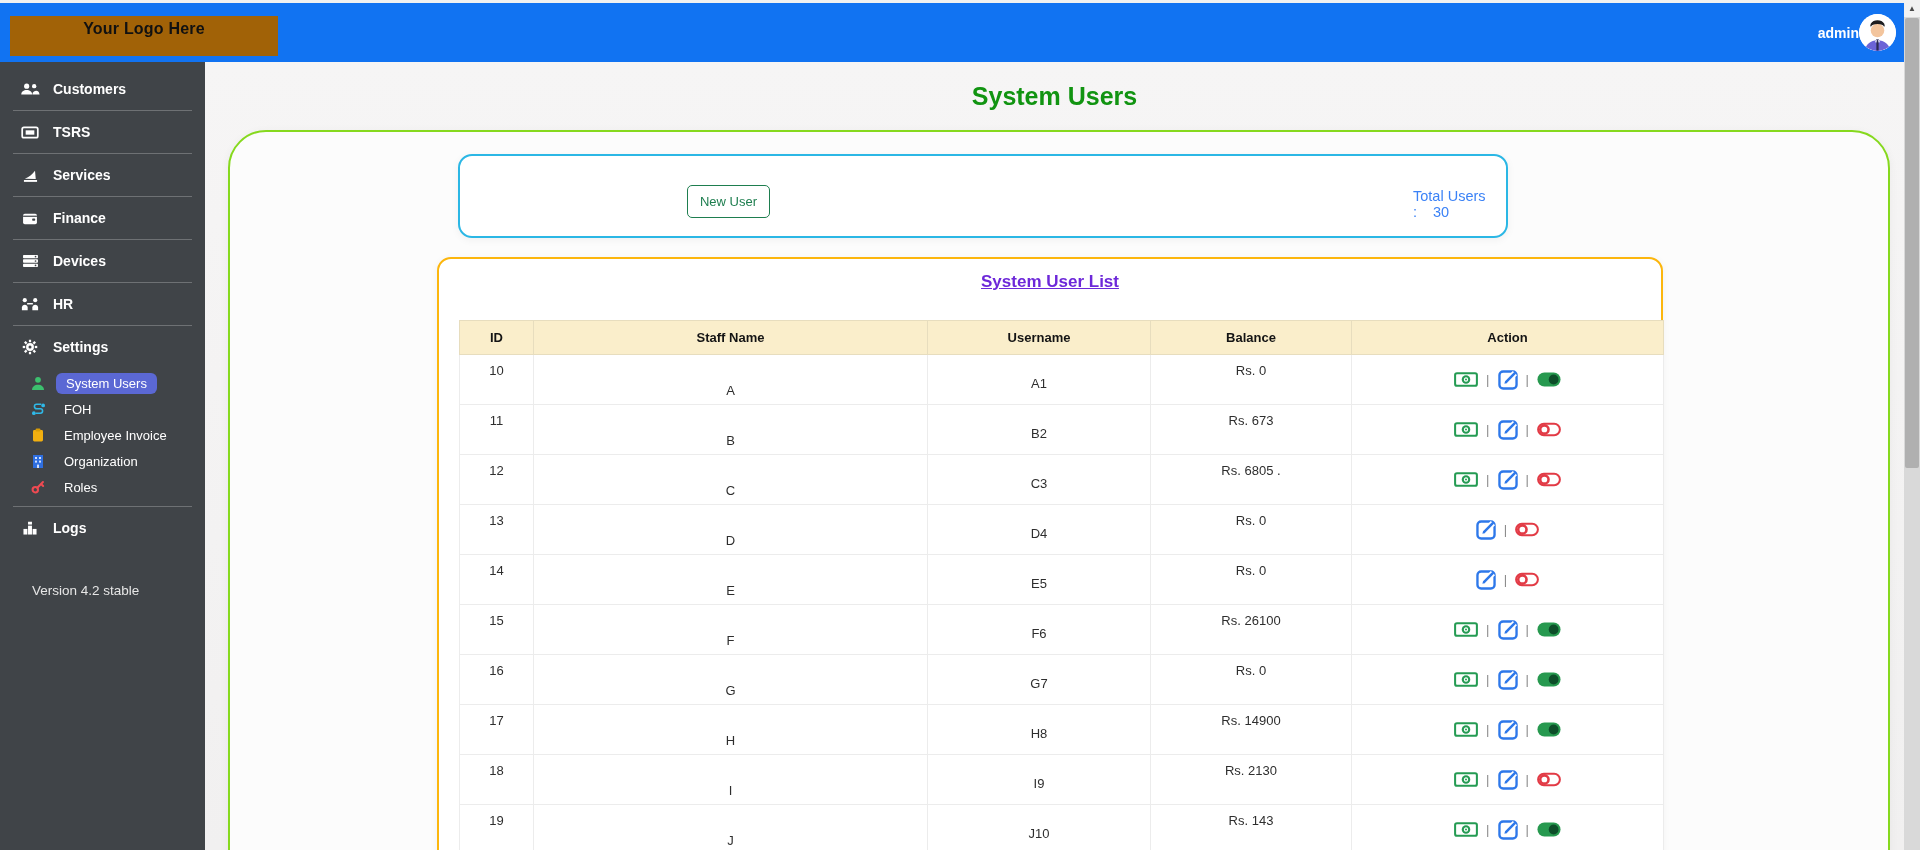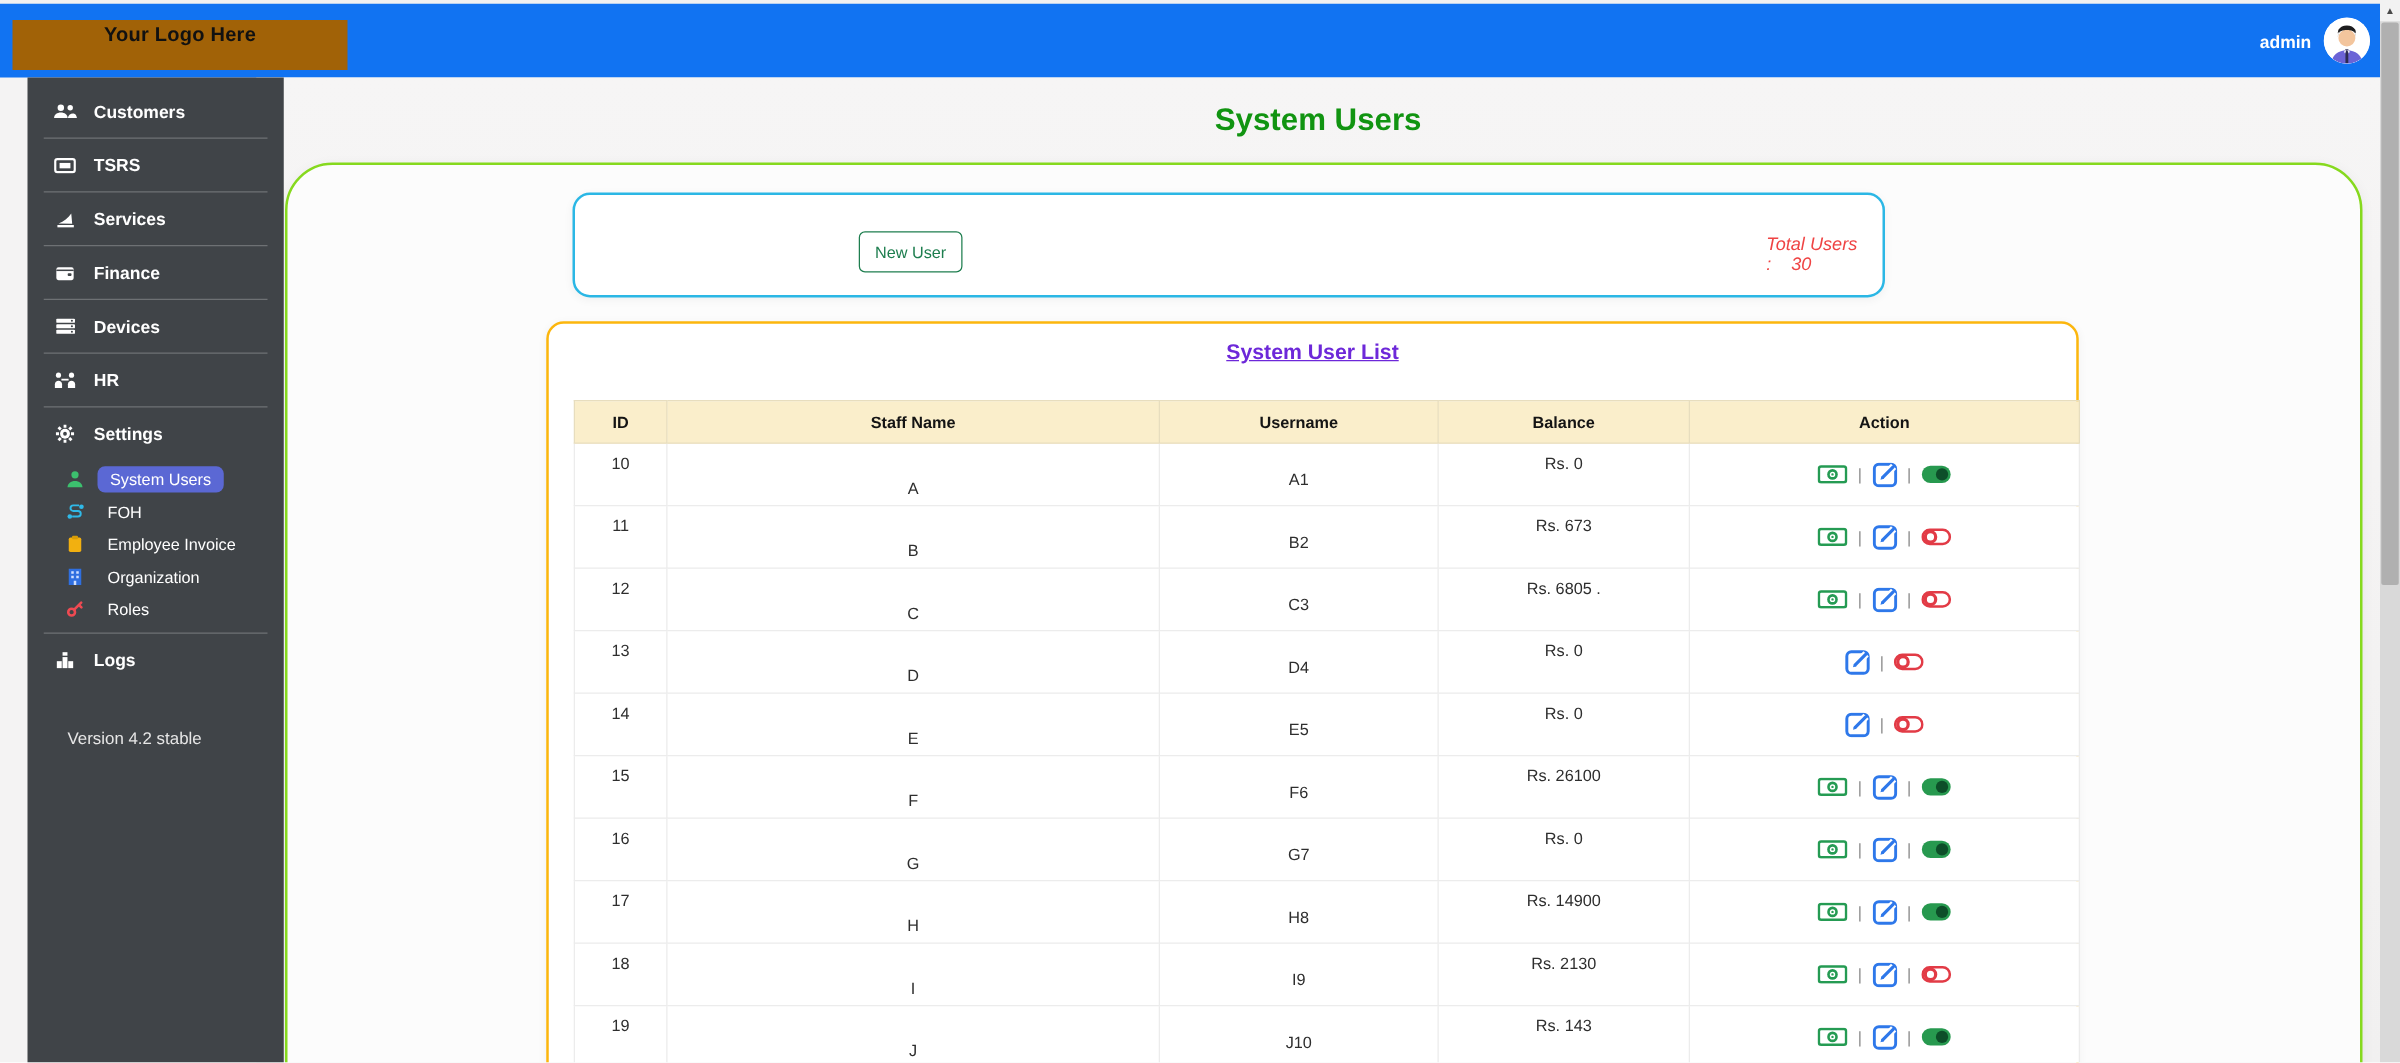--- a/index.html
+++ b/index.html
@@ -4,49 +4,49 @@
 <style>
   * { margin:0; padding:0; box-sizing:border-box; }
   html,body { width:1920px; height:850px; overflow:hidden; font-family:"Liberation Sans", sans-serif; background:#ffffff; }
   #page { position:relative; width:1920px; height:850px; background:#f4f3f3; }
 
   
   #top-strip { position:absolute; top:0; left:0; width:1920px; height:3px; background:#f1f1f1; }
   #topbar { position:absolute; top:3px; left:0; width:1920px; height:59px; background:#1173f2; display:flex; align-items:center; }
   #logo-box { position:absolute; left:10px; top:13px; width:268px; height:40px; background:#a16207; display:flex; align-items:flex-start; justify-content:center; padding-top:4px; }
   #logo-box span { font-weight:bold; font-size:16px; color:#111; letter-spacing:.2px; }
-  #topbar-right { position:absolute; right:24px; top:0; height:59px; display:flex; align-items:center; gap:10px; }
+  #topbar-right { position:absolute; right:24px; top:0; height:59px; display:flex; align-items:center; }
   #admin-label { color:#fff; font-weight:bold; font-size:14px; }
   #avatar { width:37px; height:37px; border-radius:50%; overflow:hidden; background:#fff; flex:0 0 auto; }
 
   
   #scrollbar { position:absolute; right:0; top:0; width:16px; height:850px; background:#d9d9d9; z-index:50; }
   #scroll-up { position:absolute; top:0; left:0; width:16px; height:17px; background:#f2f2f2; display:flex; align-items:center; justify-content:center; font-size:8px; color:#4a4a4a; }
   #scroll-thumb { position:absolute; top:18px; left:1px; width:14px; height:450px; background:#b0b0b0; border-radius:2px; }
 
   
-  #sidebar { position:absolute; left:0; top:62px; width:205px; height:788px; background:#404448; padding-top:6px; z-index:10;margin-left:22px; }
+  #sidebar { position:absolute; left:0; top:62px; width:205px; height:788px; background:#404448; padding-top:6px; z-index:10; }
   .nav-item { height:42px; display:flex; align-items:center; padding-left:20px; gap:13px; color:#fff; font-weight:bold; font-size:14px; cursor:pointer; }
   .nav-icon { width:20px; display:flex; justify-content:center; align-items:center; }
   .nav-divider { border-top:1px solid #6e7174; margin:0 13px; }
   .submenu { padding:2px 0 6px 0; }
   .sub-item { height:26px; display:flex; align-items:center; padding-left:30px; gap:10px; color:#fff; font-size:13px; cursor:pointer; }
   .sub-item .sub-label { padding:3px 8px; border-radius:6px; }
   .sub-item.active .sub-label { background:#5b68d4; padding:3px 10px; }
   .sub-icon { width:16px; display:flex; justify-content:center; align-items:center; }
   #version-label { margin-top:34px; padding-left:32px; color:#e6e6e6; font-size:13.5px; }
 
   
   #main { position:absolute; left:205px; top:62px; width:1699px; height:788px; background:linear-gradient(180deg,#f6f5f5,#f1f0f0); overflow:hidden; }
   #page-title { margin-top:20px; text-align:center; font-size:25px; font-weight:bold; color:#119411; }
   #green-panel { position:absolute; left:23px; top:68px; width:1662px; height:820px; background:#fcfcfc; border:2px solid #86d91e; border-radius:38px; box-shadow:0 2px 10px rgba(0,0,0,.05); }
 
   #toolbar-box { position:absolute; left:228px; top:22px; width:1050px; height:84px; background:#fff; border:2px solid #2bb7e5; border-radius:14px; box-shadow:0 2px 8px rgba(0,0,0,.05); }
   #new-user-btn { position:absolute; left:227px; top:29px; width:83px; height:33px; background:#fff; border:1px solid #1e7e4f; border-radius:5px; color:#1e7e4f; font-size:13px; font-family:"Liberation Sans",sans-serif; cursor:pointer; }
-  #total-users { position:absolute; left:953px; top:32px; font-size:14.5px; color:#ef4444;font-style:italic; }
+  #total-users { position:absolute; left:953px; top:32px; font-size:14.5px; color:#3b82f6; }
   #total-users .val { margin-left:16px; }
 
   #list-box { position:absolute; left:207px; top:125px; width:1226px; height:900px; background:#fff; border:2px solid #fcb60d; border-radius:14px; box-shadow:0 2px 8px rgba(0,0,0,.05); }
   #list-title { margin-top:13px; text-align:center; font-size:17px; font-weight:bold; color:#6d28d9; text-decoration:underline; }
 
   table#user-table { position:absolute; left:20px; top:61px; width:1204px; border-collapse:collapse; table-layout:fixed; }
   #user-table col.c-id { width:74px; } #user-table col.c-staff { width:394px; }
   #user-table col.c-user { width:223px; } #user-table col.c-bal { width:201px; } #user-table col.c-act { width:312px; }
   #user-table th { height:34px; background:#faeecb; border:1px solid #e7ddbe; font-size:13px; font-weight:bold; color:#141414; text-align:center; }
   #user-table td { height:50px; border:1px solid #ececec; font-size:13px; color:#2e2e2e; text-align:center; vertical-align:top; background:#fff; }

